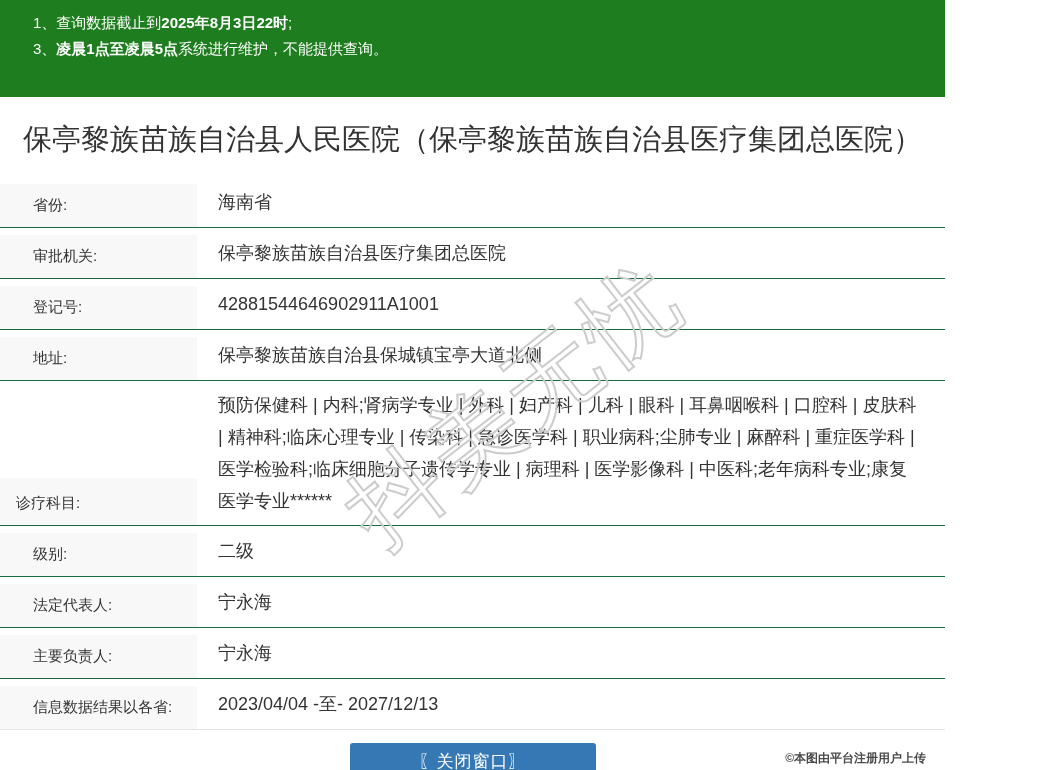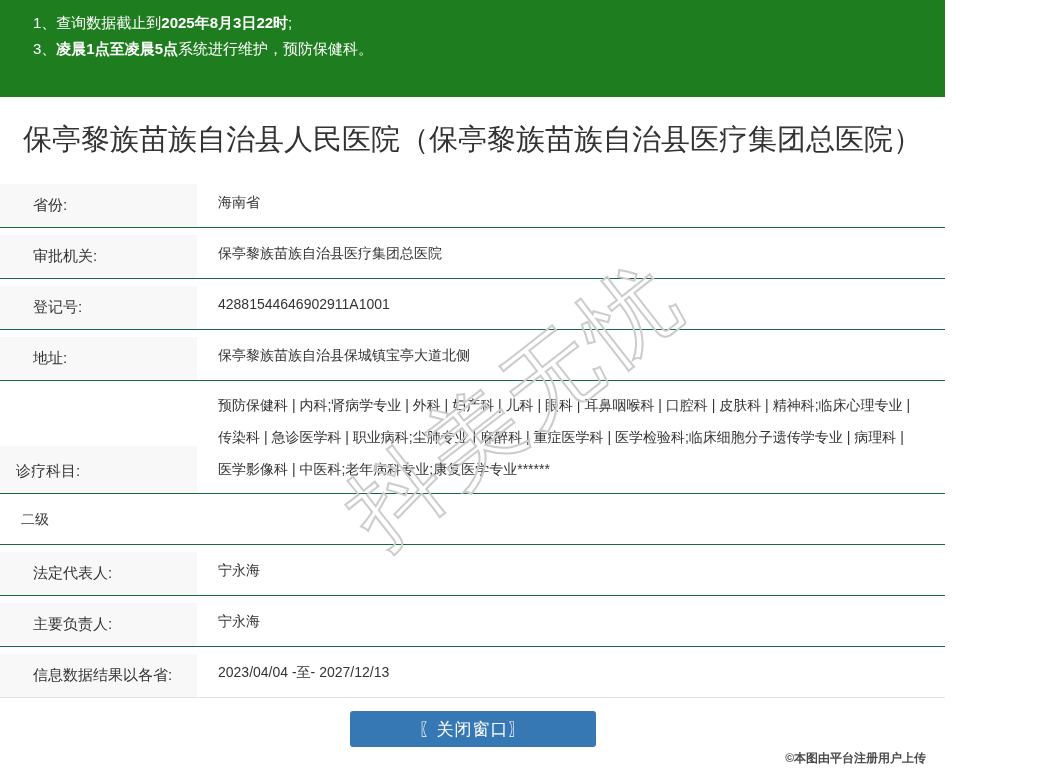--- a/index.html
+++ b/index.html
@@ -55,21 +55,21 @@
     flex:0 0 197px;
     background:var(--label_bg);
     padding:12px 8px 12px 33px;
     font-size:15px;
     display:flex;
     align-items:center;
   }
   .tvalue{
     flex:1;
     padding:12px 24px 12px 21px;
-    font-size:14px;
+    font-size:18px;
     line-height:26px;
     display:flex;
     align-items:center;
   }
   .trow.tall .tvalue{line-height:32px;padding-top:8px;padding-bottom:8px;}
 
   
   .button-row{display:flex;justify-content:center;margin-top:13px;}
   .close-button{
     background:var(--button_blue);
@@ -119,21 +119,21 @@
     z-index:6;
   }
 </style>
 </head>
 <body>
 
 <div class="page">
 
   <div class="banner">
     <div class="notice"><span>1、查询数据截止到</span><b>2025年8月3日22时</b><span>;</span></div>
-    <div class="notice"><span>3、</span><b>凌晨1点至凌晨5点</b><span>系统进行维护，预防保健科。</span></div>
+    <div class="notice"><span>3、</span><b>凌晨1点至凌晨5点</b><span>系统进行维护，不能提供查询。</span></div>
   </div>
 
   <h1 class="page-title">保亭黎族苗族自治县人民医院（保亭黎族苗族自治县医疗集团总医院）</h1>
 
   <div class="info-table">
     <div class="trow">
       <div class="tlabel">省份:</div>
       <div class="tvalue">海南省</div>
     </div>
     <div class="trow">
@@ -146,20 +146,21 @@
     </div>
     <div class="trow">
       <div class="tlabel">地址:</div>
       <div class="tvalue">保亭黎族苗族自治县保城镇宝亭大道北侧</div>
     </div>
     <div class="trow tall">
       <div class="tlabel" style="align-items:flex-start;padding-top:16px;padding-left:16px;">诊疗科目:</div>
       <div class="tvalue">预防保健科 | 内科;肾病学专业 | 外科 | 妇产科 | 儿科 | 眼科 | 耳鼻咽喉科 | 口腔科 | 皮肤科 | 精神科;临床心理专业 | 传染科 | 急诊医学科 | 职业病科;尘肺专业 | 麻醉科 | 重症医学科 | 医学检验科;临床细胞分子遗传学专业 | 病理科 | 医学影像科 | 中医科;老年病科专业;康复医学专业******</div>
     </div>
     <div class="trow">
+      <div class="tlabel">级别:</div>
       <div class="tvalue">二级</div>
     </div>
     <div class="trow">
       <div class="tlabel">法定代表人:</div>
       <div class="tvalue">宁永海</div>
     </div>
     <div class="trow">
       <div class="tlabel">主要负责人:</div>
       <div class="tvalue">宁永海</div>
     </div>

